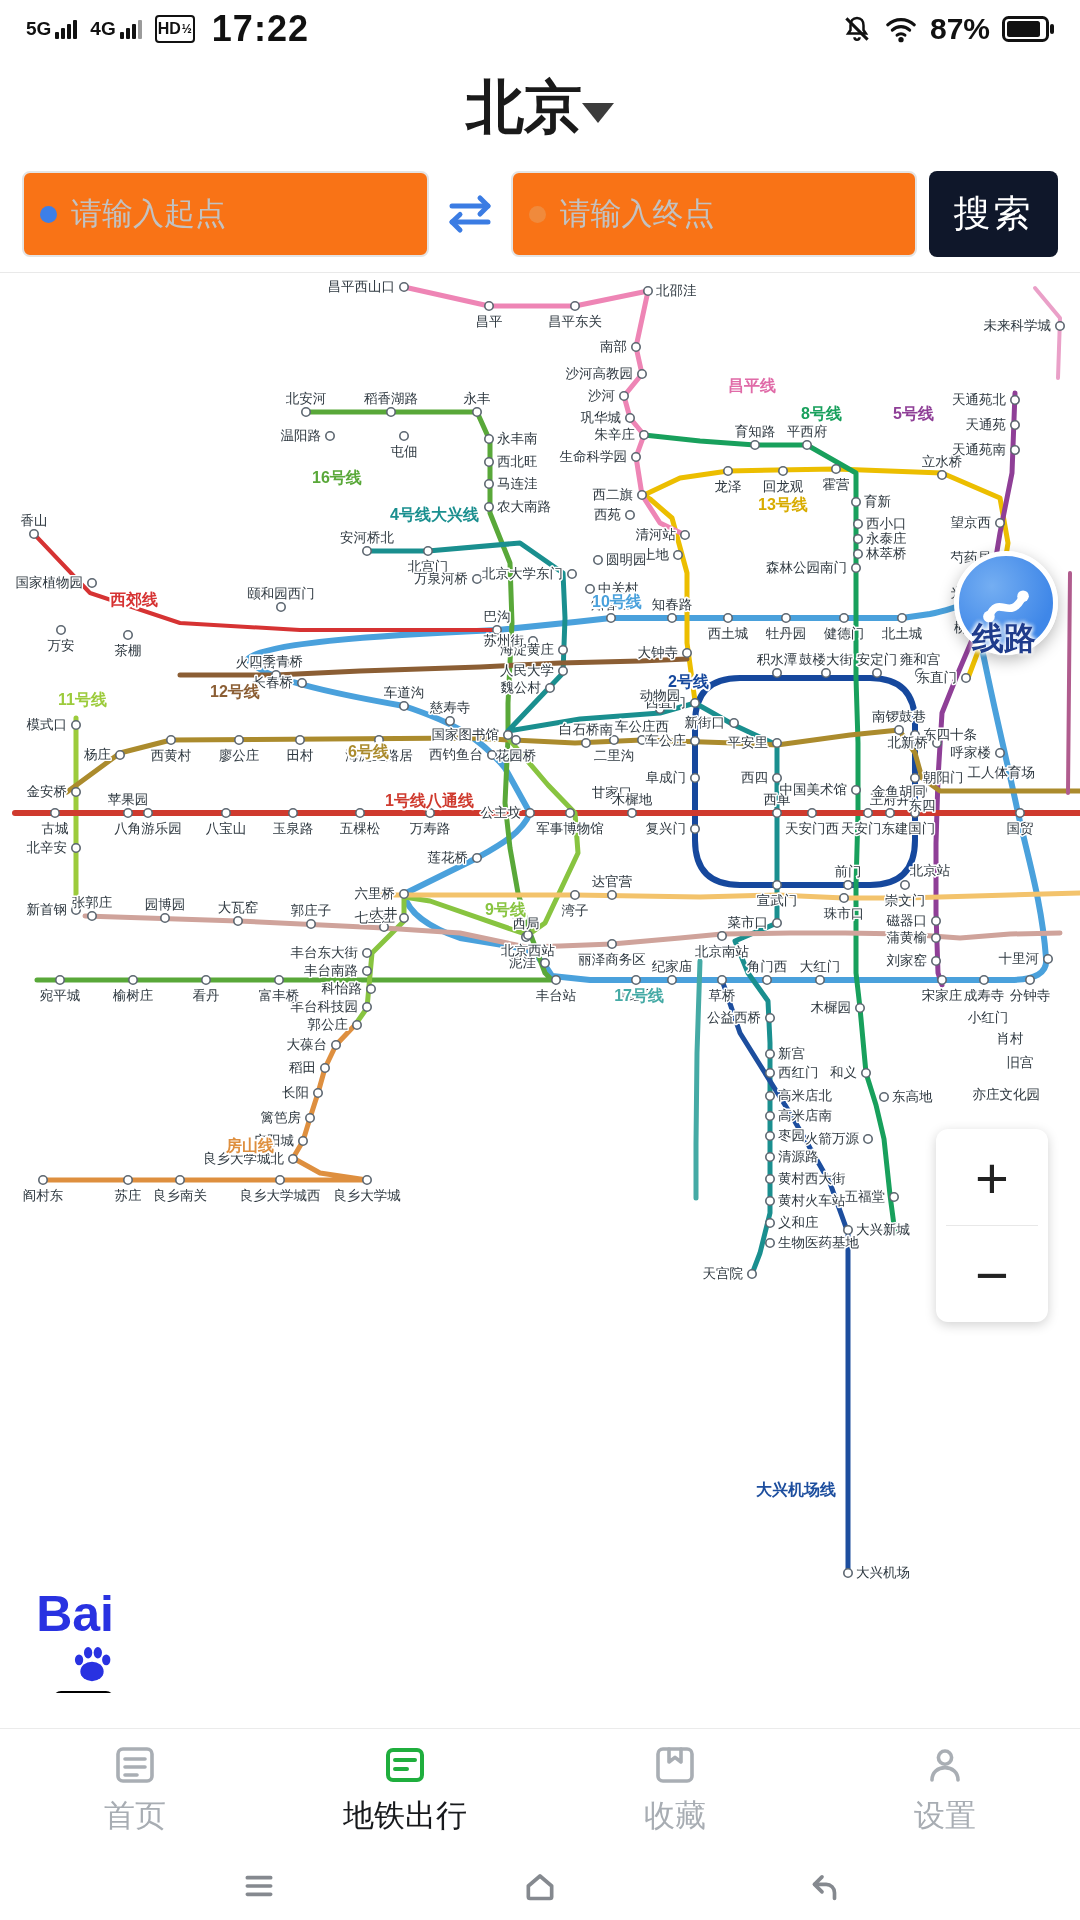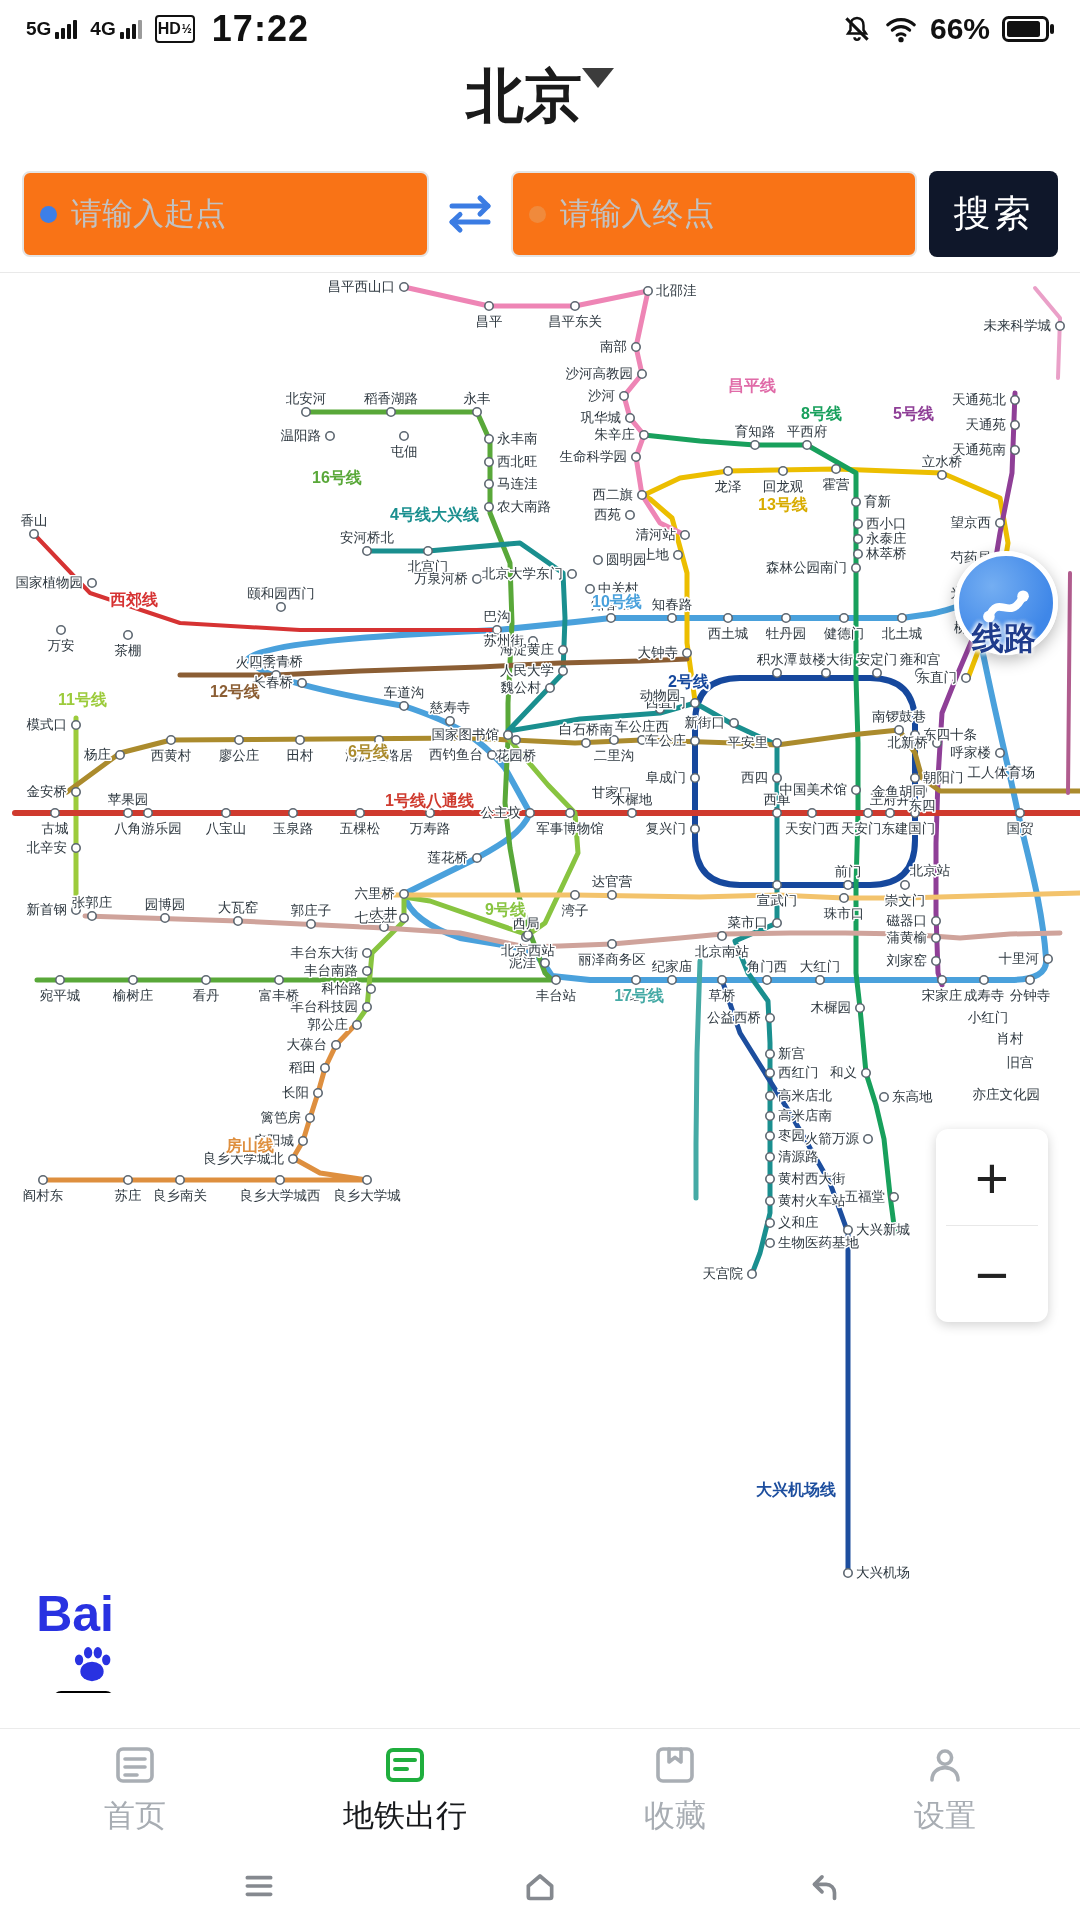--- a/index.html
+++ b/index.html
@@ -10,21 +10,21 @@
   .status-bar{position:absolute;top:0;left:0;width:100%;height:58px;display:flex;justify-content:space-between;align-items:center;padding:0 26px;box-sizing:border-box;color:#111;}
   .sb-left,.sb-right{display:flex;align-items:center;gap:12px;}
   .sb-net{display:flex;align-items:flex-start;gap:3px;}
   .sb-net-label{font-size:19px;font-weight:bold;}
   .hd-badge{display:flex;align-items:center;border:2.5px solid #111;border-radius:4px;padding:0 1px;font-size:16px;font-weight:bold;height:24px;}
   .hd-sub{font-size:12px;margin-left:1px;}
   .sb-time{font-size:36px;font-weight:bold;margin-left:5px;letter-spacing:1px;}
   .sb-batt-pct{font-size:30px;font-weight:bold;}
 
   
-  .city-row{position:absolute;top:58px;left:0;width:100%;height:100px;display:flex;justify-content:center;align-items:flex-start;}
+  .city-row{position:absolute;top:58px;left:0;width:100%;height:100px;display:flex;justify-content:center;align-items:center;}
   .city-name{font-size:58px;font-weight:bold;color:#1a1a1a;}
   .city-caret{width:0;height:0;border-left:16px solid transparent;border-right:16px solid transparent;border-top:20px solid #3c3c3c;margin-top:10px;}
 
   
   .search-row{position:absolute;top:168px;left:22px;right:22px;height:92px;display:flex;align-items:center;gap:12px;}
   .inp{flex:1;height:86px;border:2px solid #e4e4e4;border-radius:8px;background:#f97316;display:flex;align-items:center;padding:0 16px;box-sizing:border-box;min-width:0;}
   .dot{width:17px;height:17px;border-radius:50%;flex:0 0 auto;margin-right:12px;}
   .dot-start{background:#3d7fe8;}
   .dot-end{background:#f08a3c;}
   .field{border:none;outline:none;flex:1;min-width:0;font-size:31px;color:#333;background:transparent;font-family:inherit;}
@@ -103,21 +103,21 @@
           <line x1="3.5" y1="3.5" x2="20.5" y2="20.5" stroke="#111" stroke-width="2.4"></line>
         </svg>
       <svg width="34" height="28" viewBox="0 0 24 20">
           <g fill="none" stroke="#111" stroke-width="2.2" stroke-linecap="round">
             <path d="M2.5,7 a14,14 0 0 1 19,0"></path>
             <path d="M5.8,10.8 a9,9 0 0 1 12.4,0"></path>
             <path d="M9.2,14.4 a4.4,4.4 0 0 1 5.6,0"></path>
           </g>
           <circle cx="12" cy="17.6" r="1.9" fill="#111"></circle>
         </svg>
-      <span class="sb-batt-pct">66%</span>
+      <span class="sb-batt-pct">87%</span>
       <svg width="52" height="26" viewBox="0 0 52 26">
           <rect x="1.5" y="1.5" width="44" height="23" rx="5" fill="none" stroke="#111" stroke-width="3"></rect>
           <rect x="5" y="5" width="33" height="16" rx="2.5" fill="#111"></rect>
           <rect x="48" y="8" width="4" height="10" rx="2" fill="#111"></rect>
         </svg>
     </div>
   </header>
 
   <div class="city-row">
     <span class="city-name">北京</span>

